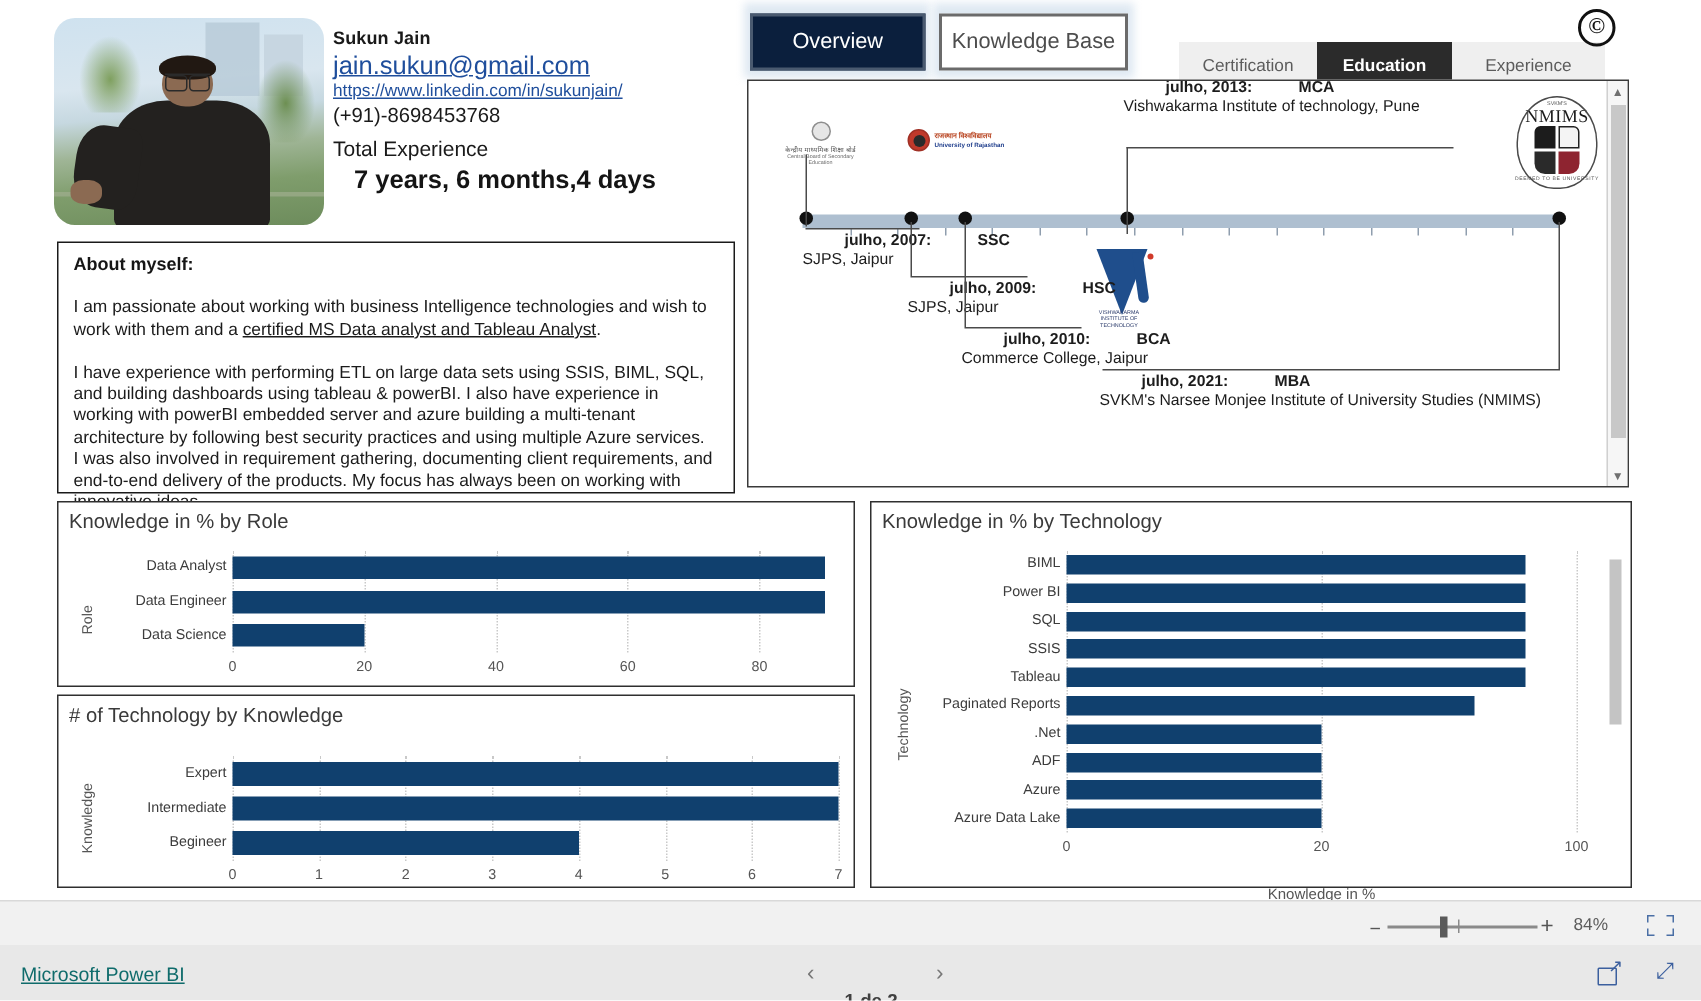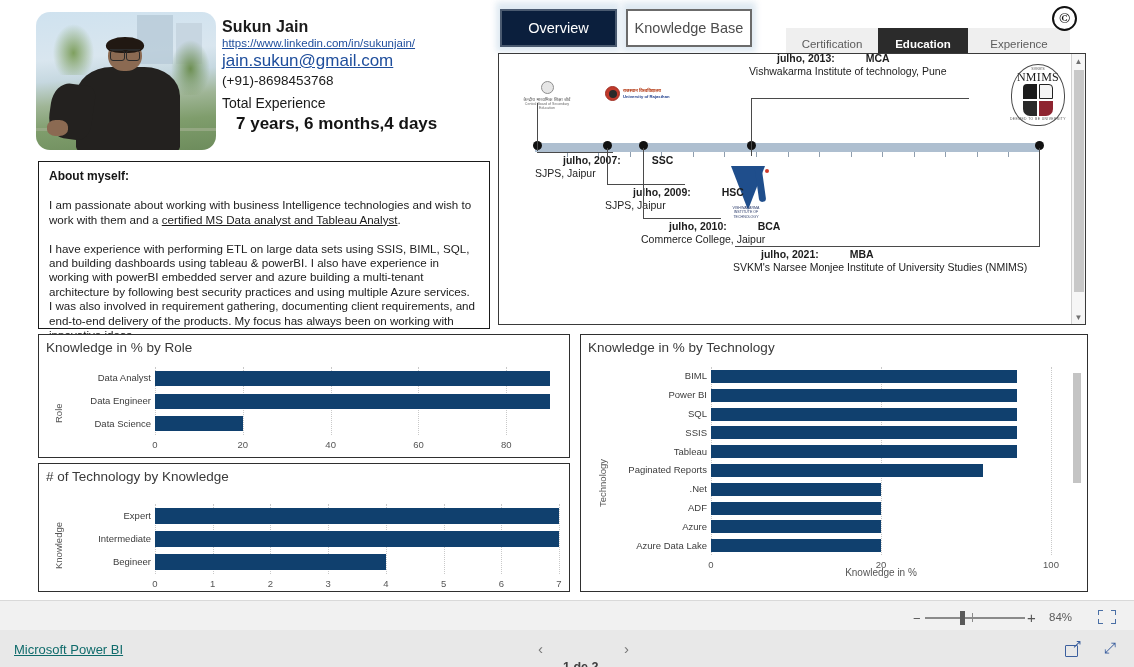--- a/index.html
+++ b/index.html
@@ -28,21 +28,21 @@
   #profile-photo .person-hair{position:absolute;left:39%;top:18%;width:21%;height:12%;border-radius:50% 50% 40% 40%;background:#211812;}
   #profile-photo .glasses{position:absolute;left:41%;top:27%;width:17%;height:5%;border-top:1.6px solid #2b2b2b;}
   #profile-photo .glasses:before,#profile-photo .glasses:after{content:"";position:absolute;top:0;width:42%;height:150%;border:1.4px solid #2a2a2a;border-radius:3px;}
   #profile-photo .glasses:before{left:0;} #profile-photo .glasses:after{right:0;}
   #profile-photo .person-body{position:absolute;left:22%;top:40%;width:58%;height:62%;
      background:#23211f; border-radius:34% 34% 8% 8%;}
   #profile-photo .arm-l{position:absolute;left:8%;top:52%;width:24%;height:40%;background:#23211f;border-radius:40% 20% 30% 40%;transform:rotate(8deg);}
   #profile-photo .hand{position:absolute;left:6%;top:78%;width:12%;height:12%;background:#8b6a52;border-radius:40%;}
 
   #name-block { position:absolute; left:222px; top:18px; width:270px; }
-  #full-name { font-size:16px; font-weight:bold; color:#1a1a1a; letter-spacing:.1px; }
+  #full-name { font-size:12px; font-weight:bold; color:#1a1a1a; letter-spacing:.1px; }
   #email-link { display:block; margin-top:2px; font-size:17px; color:#1f4e9c; text-decoration:underline; cursor:pointer; }
   #linkedin-link { display:block; margin-top:1px; font-size:11.5px; color:#1f4e9c; text-decoration:underline; cursor:pointer; }
   #phone { display:block; margin-top:2px; font-size:13.5px; color:#1a1a1a; }
   #exp-label { display:block; margin-top:7px; font-size:14px; color:#1a1a1a; }
   #exp-value { display:block; margin-top:3px; margin-left:14px; font-size:17px; font-weight:bold; color:#141414; }
 
   
   #about-box {
     position:absolute; left:38px; top:161px; width:452px; height:168px;
     border:1px solid #1a1a1a; background:#fff; padding:7px 10px 5px 10px;
@@ -173,22 +173,22 @@
     <div class="person-body"></div>
     <div class="arm-l"></div>
     <div class="hand"></div>
     <div class="person-head"></div>
     <div class="person-hair"></div>
     <div class="glasses"></div>
   </div>
 
   <div id="name-block">
     <div id="full-name">Sukun Jain</div>
+    <a id="email-link">jain.sukun@gmail.com</a>
     <a id="linkedin-link">https://www.linkedin.com/in/sukunjain/</a>
-    <a id="email-link">jain.sukun@gmail.com</a>
     <span id="phone">(+91)-8698453768</span>
     <span id="exp-label">Total Experience</span>
     <span id="exp-value">7 years, 6 months,4 days</span>
   </div>
 
   <div id="about-box">
     <div id="about-title">About myself:</div>
     <div id="about-body">
       <span>I am passionate about working with business Intelligence technologies and wish to work with them and a </span><span class="ul">certified MS Data analyst and Tableau Analyst</span><span>.</span><br>
       <span>I have experience with performing ETL on large data sets using SSIS, BIML, SQL, and building dashboards using tableau &amp; powerBI. I also have experience in working with powerBI embedded server and azure building a multi-tenant architecture by following best security practices and using multiple Azure services.
@@ -387,21 +387,21 @@
         <div class="bar" style="left: 108px; top: 115.7px; height: 13px; width: 170px; background: rgb(16, 64, 110);"></div>
         <div class="cat-label" style="width: 104px; left: 0px; top: 135px;">ADF</div>
         <div class="bar" style="left: 108px; top: 134.5px; height: 13px; width: 170px; background: rgb(16, 64, 110);"></div>
         <div class="cat-label" style="width: 104px; left: 0px; top: 153.8px;">Azure</div>
         <div class="bar" style="left: 108px; top: 153.3px; height: 13px; width: 170px; background: rgb(16, 64, 110);"></div>
         <div class="cat-label" style="width: 104px; left: 0px; top: 172.6px;">Azure Data Lake</div>
         <div class="bar" style="left: 108px; top: 172.1px; height: 13px; width: 170px; background: rgb(16, 64, 110);"></div>
         <div class="xtick" style="width: 40px; left: 88px; top: 192px;">0</div>
         <div class="xtick" style="width: 40px; left: 258px; top: 192px;">20</div>
         <div class="xtick" style="width: 40px; left: 428px; top: 192px;">100</div>
-        <div class="axis-title" style="left: 108px; width: 340px; top: 200px;">Knowledge in %</div>
+        <div class="axis-title" style="left: 108px; width: 340px; top: 224px;">Knowledge in %</div>
       </div>
     <div id="tech-scrollbar">
         <div class="thumb"></div>
       </div>
   </div>
 
   <div id="status-bar"></div>
   <div id="zoom-minus">−</div>
   <div id="zoom-track"></div>
   <div id="zoom-thumb"></div>

